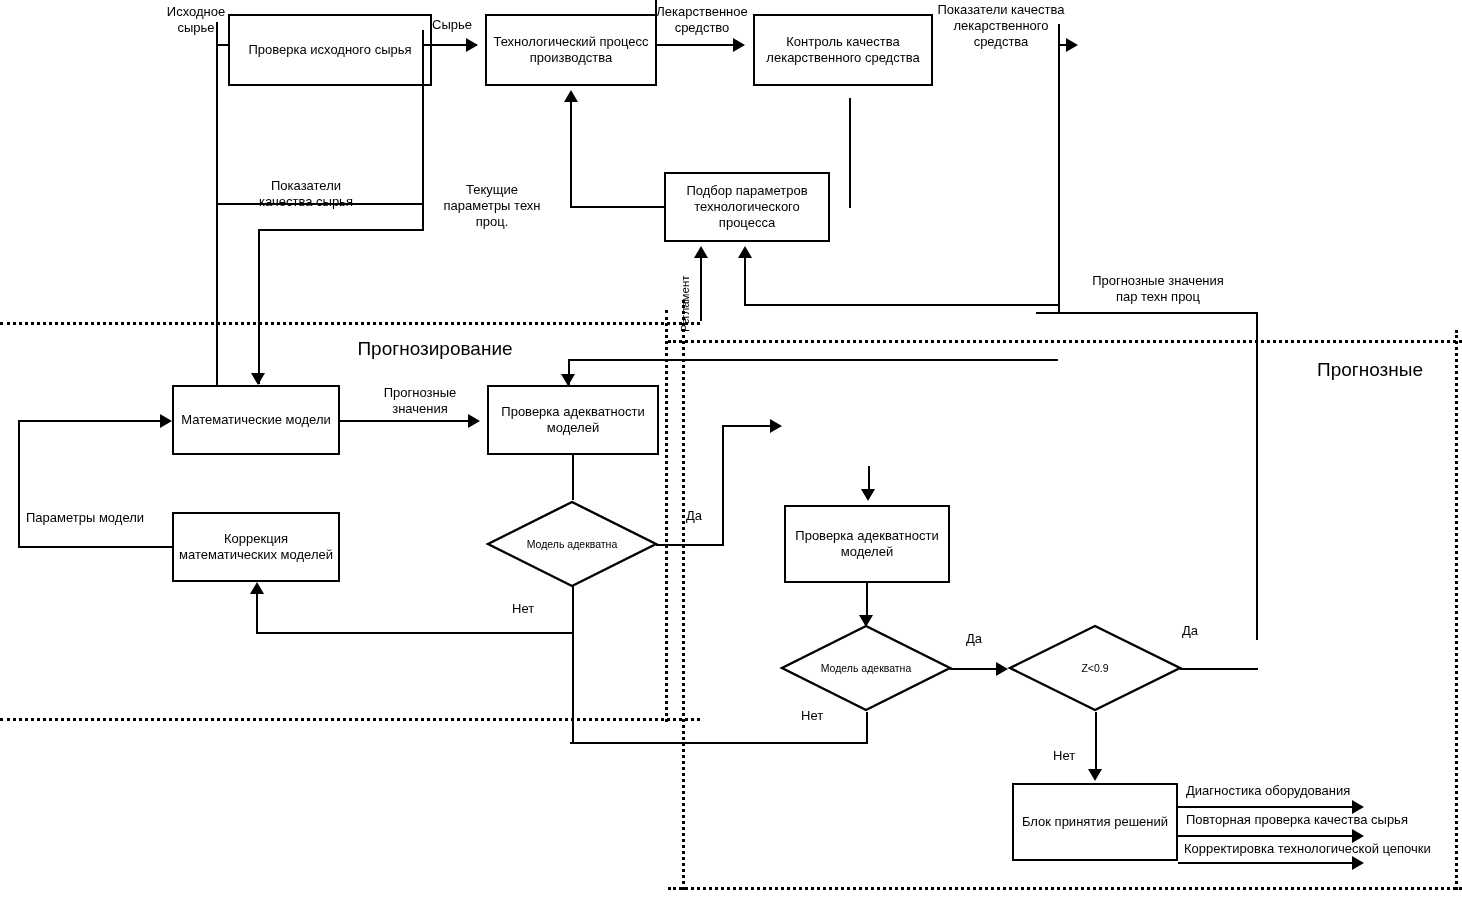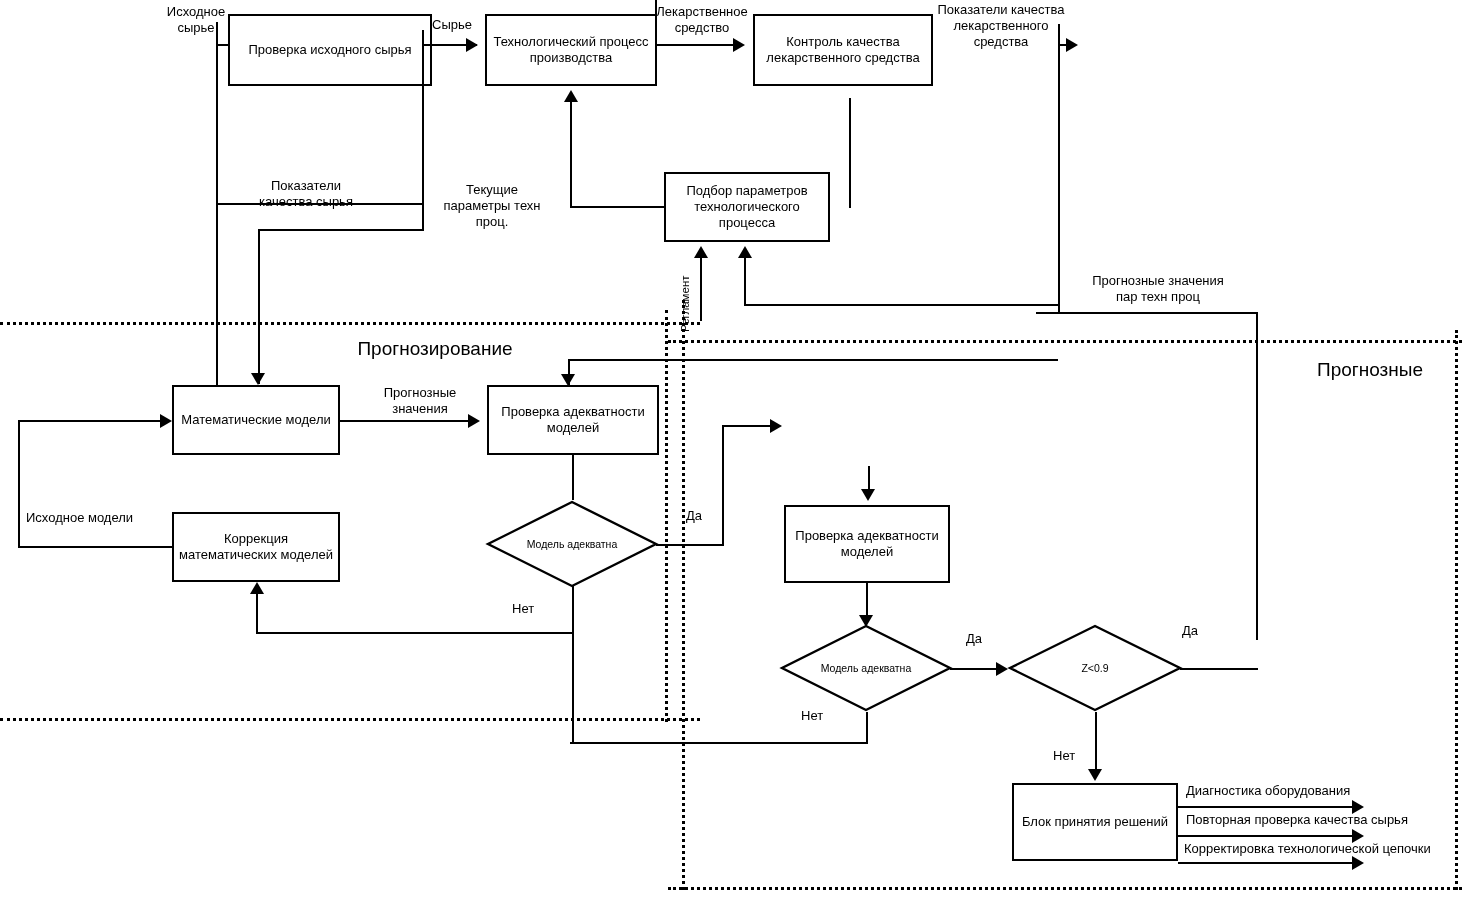--- a/index.html
+++ b/index.html
@@ -160,21 +160,21 @@
   <div class="h" style="left:340px;top:420px;width:135px;"></div>
   <div class="ar r" style="left:468px;top:414px;"></div>
 
   <div class="box" style="left:487px;top:385px;width:172px;height:70px;">Проверка адекватности моделей</div>
 
   <div class="ar r" style="left:160px;top:414px;"></div>
   <div class="h" style="left:18px;top:420px;width:145px;"></div>
   <div class="v" style="left:18px;top:420px;height:126px;"></div>
   <div class="h" style="left:18px;top:546px;width:155px;"></div>
 
-  <div class="lbl left" style="left:26px;top:510px;width:150px;">Исходное модели</div>
+  <div class="lbl left" style="left:26px;top:510px;width:150px;">Параметры модели</div>
 
   <div class="box" style="left:172px;top:512px;width:168px;height:70px;">Коррекция математических моделей</div>
 
   <div class="v" style="left:572px;top:455px;height:45px;"></div>
   <div class="dia" style="left:486px;top:500px;width:172px;height:88px;">
     <svg width="172" height="88" viewBox="0 0 172 88">
       <polygon points="86,2 170,44 86,86 2,44" fill="#fff" stroke="#000" stroke-width="2.4"></polygon>
     </svg>
     <div class="dtext">Модель адекватна</div>
   </div>

